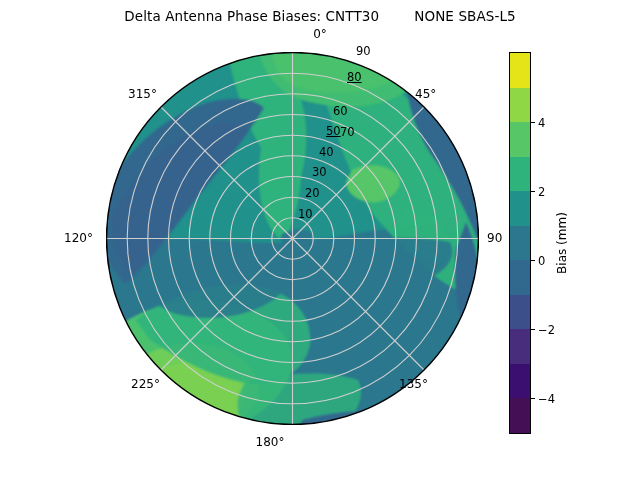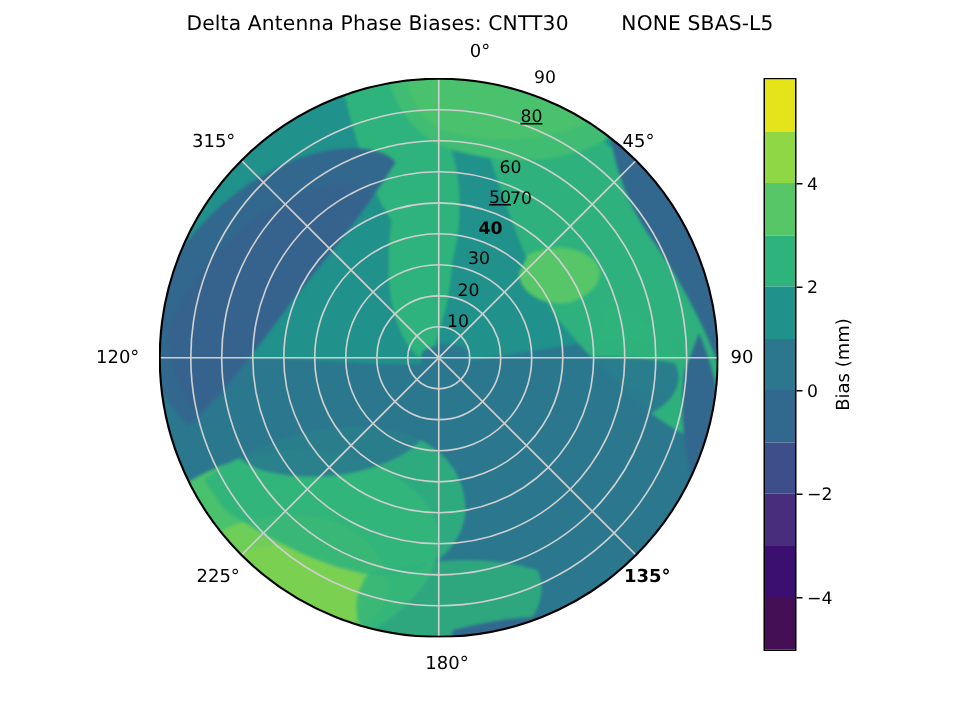--- a/index.html
+++ b/index.html
@@ -35,22 +35,22 @@
   .theta-lab{
     position:absolute;
     font-size:12px;
     color:#000000;
     white-space:nowrap;
     line-height:1;
   }
   .t0  {left:0;top:28px;width:640px;text-align:center;}
   .t45 {left:415px;top:88px;}
   .t90 {left:487px;top:232px;}
-  .t135{left:416px;top:378px;font-weight:bold;}
-  .t180{left:0;top:436px;width:540px;text-align:center;margin-left:28px;}
+  .t135{left:399px;top:378px;}
+  .t180{left:0;top:436px;width:540px;text-align:center;}
   .t225{left:131px;top:378px;}
   .t270{left:64px;top:232px;}
   .t315{left:128px;top:88px;}
 
   
   .r-lab{
     position:absolute;
     font-size:11.5px;
     color:#000000;
     white-space:nowrap;
@@ -246,21 +246,21 @@
         <line x1="55.0" y1="55.0" x2="318.0" y2="318.0"></line>
         <line x1="318.0" y1="55.0" x2="55.0" y2="318.0"></line>
       </g>
 
       <circle cx="186.5" cy="186.5" r="186" fill="none" stroke="#000000" stroke-width="1.4"></circle>
     </svg>
 
     <div class="r-lab" style="left:192px;top:157px;">10</div>
     <div class="r-lab" style="left:199px;top:136px;">20</div>
     <div class="r-lab" style="left:206px;top:115px;">30</div>
-    <div class="r-lab" style="left:213px;top:95px;font-weight:bold;">40</div>
+    <div class="r-lab" style="left:213px;top:95px;">40</div>
     <div class="r-lab" style="left:220px;top:74px;text-decoration:underline;">50</div>
     <div class="r-lab" style="left:227px;top:54px;text-align:center;">60</div>
     <div class="r-lab" style="left:234px;top:34px;margin-top:41px;">70</div>
     <div class="r-lab" style="left:241px;top:20px;text-decoration:underline;">80</div>
     <div class="r-lab" style="left:250px;top:-6px;">90</div>
   </div>
 
   <div class="theta-lab t0">0°</div>
   <div class="theta-lab t45">45°</div>
   <div class="theta-lab t90">90</div>

